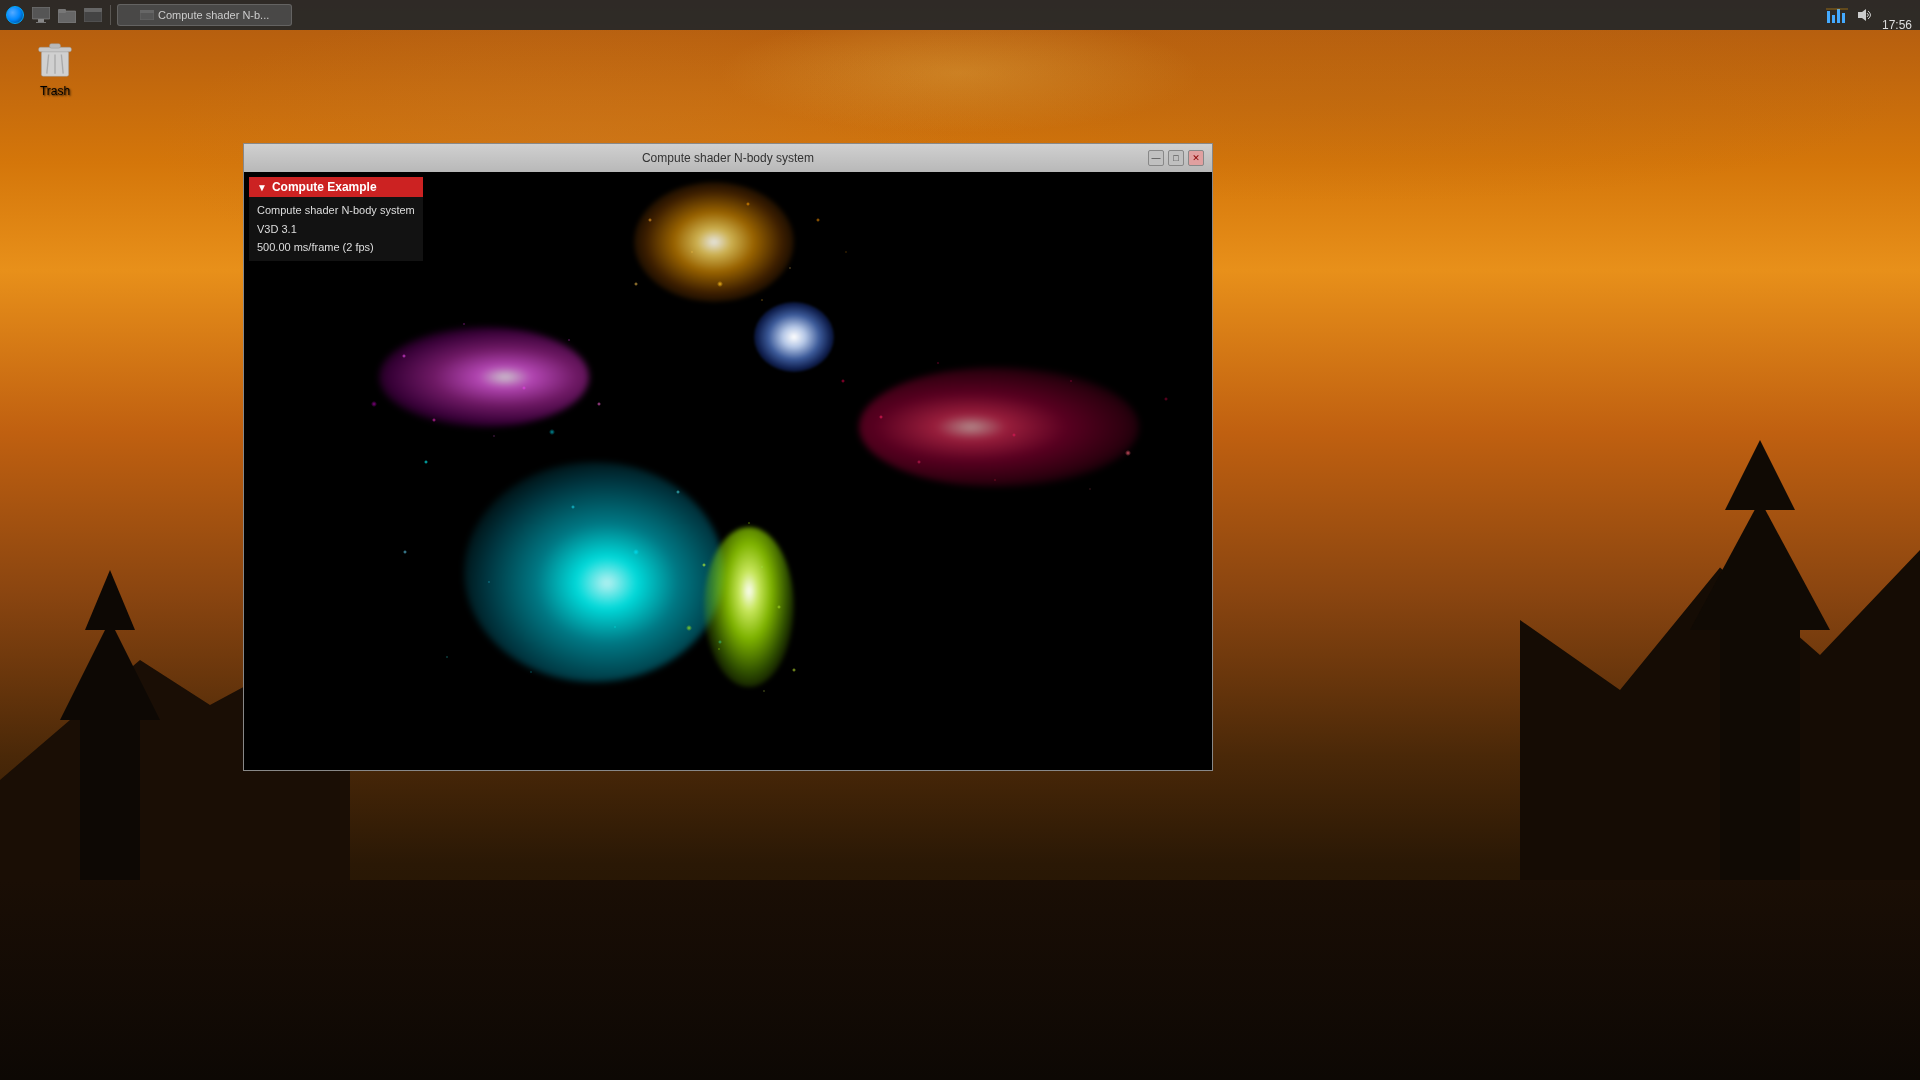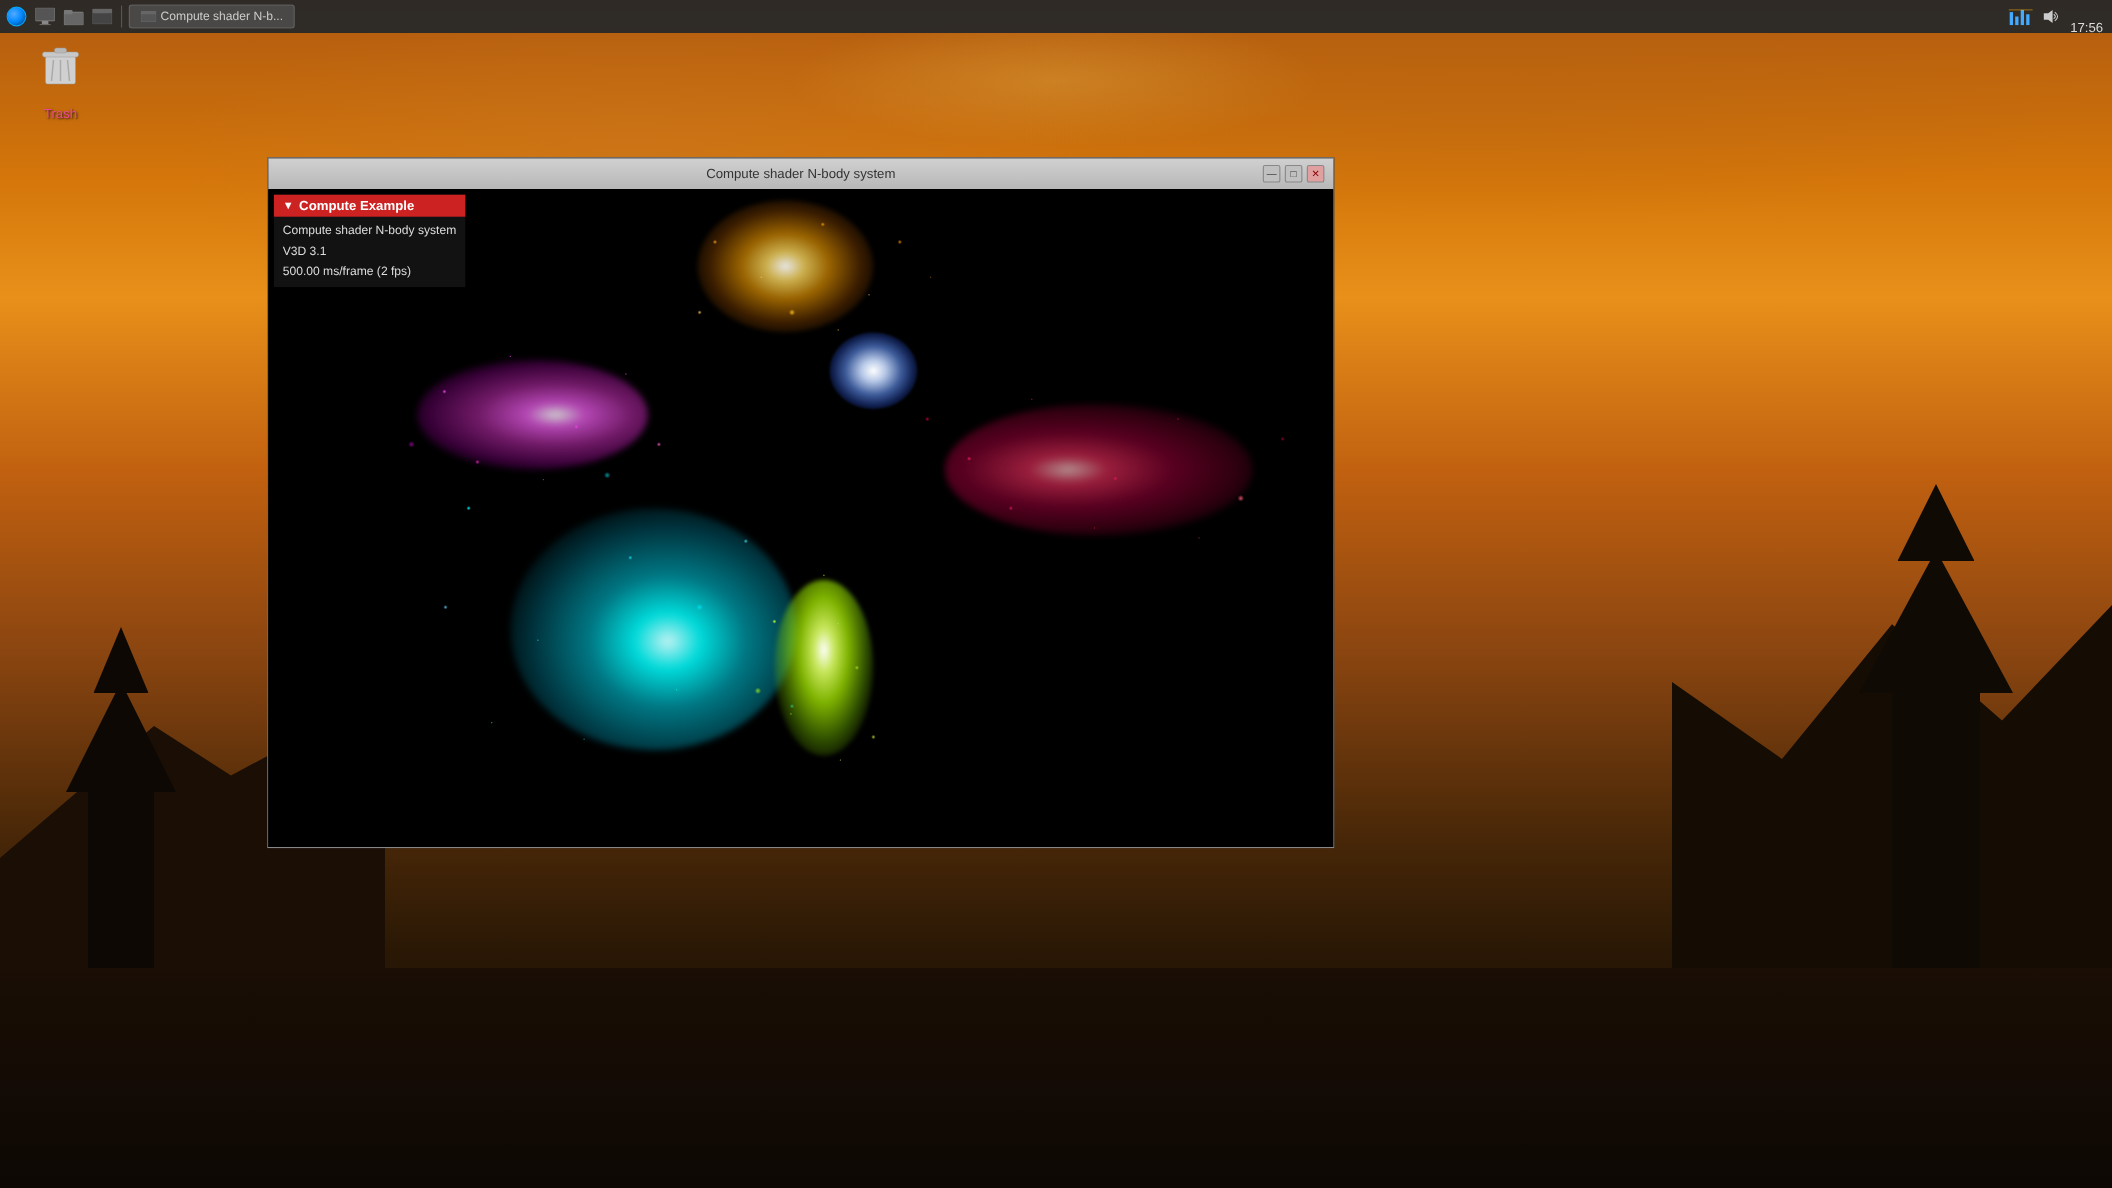--- a/index.html
+++ b/index.html
@@ -161,21 +161,21 @@
       width: 1px;
       height: 20px;
       background: rgba(255,255,255,0.2);
       margin: 0 2px;
     }
 
     .taskbar-window-btn {
       display: flex;
       align-items: center;
       gap: 4px;
-      padding: 2px 10px;
+      padding: 2px 22px;
       background: rgba(80,80,80,0.8);
       border: 1px solid rgba(255,255,255,0.15);
       border-radius: 3px;
       color: #ccc;
       font-size: 11px;
       cursor: pointer;
       height: 22px;
       justify-content: center;
     }
 
@@ -201,23 +201,23 @@
       z-index: 10;
       width: 70px;
     }
 
     .trash-svg {
       width: 40px;
       height: 40px;
     }
 
     .trash-label {
-      color: #ec4899;
+      color: #000000;
       font-size: 12px;
-      margin-top: 16px;
+      margin-top: 4px;
       text-shadow: 1px 1px 2px rgba(0,0,0,0.8);
     }
 
     
     #app-window {
       position: absolute;
       top: 143px;
       left: 243px;
       width: 970px;
       height: 628px;

